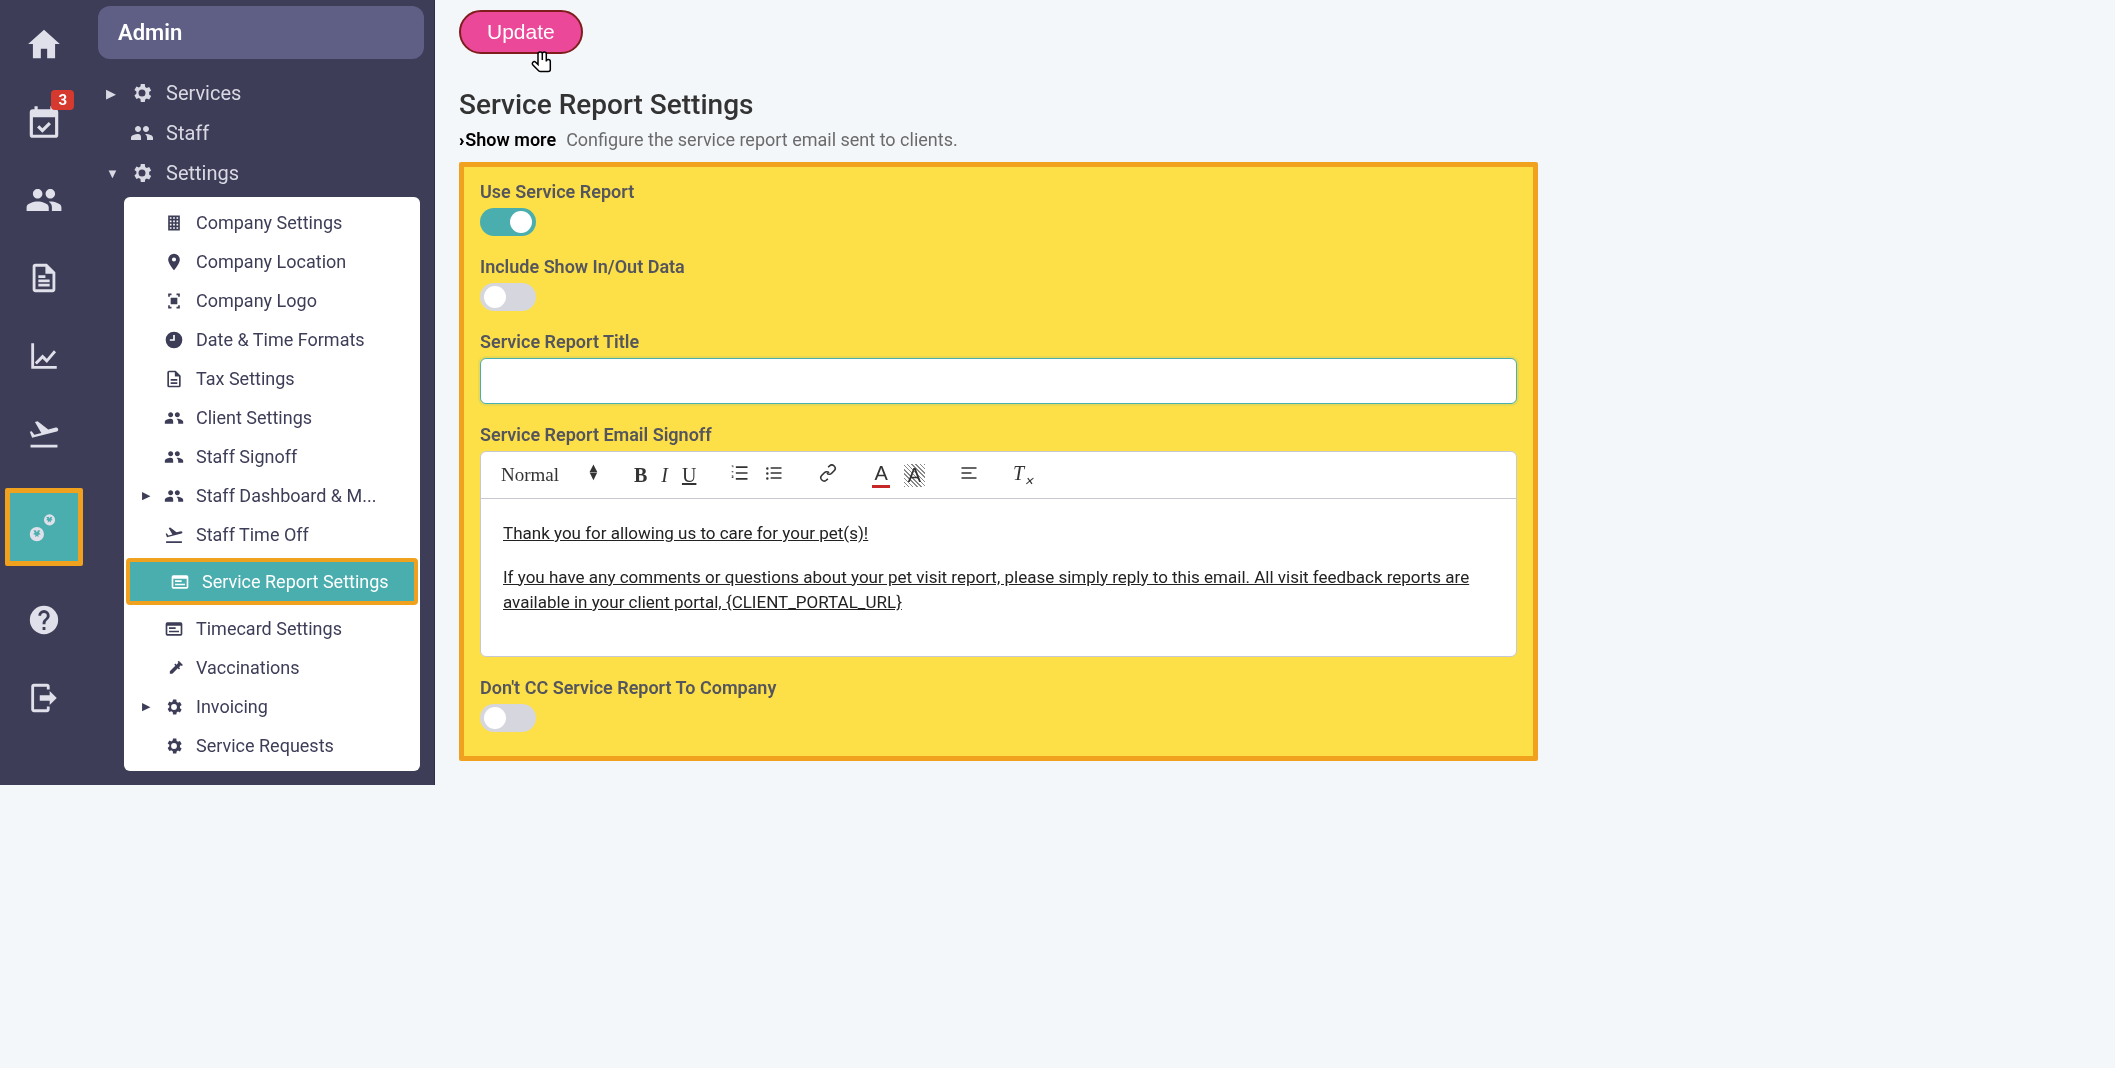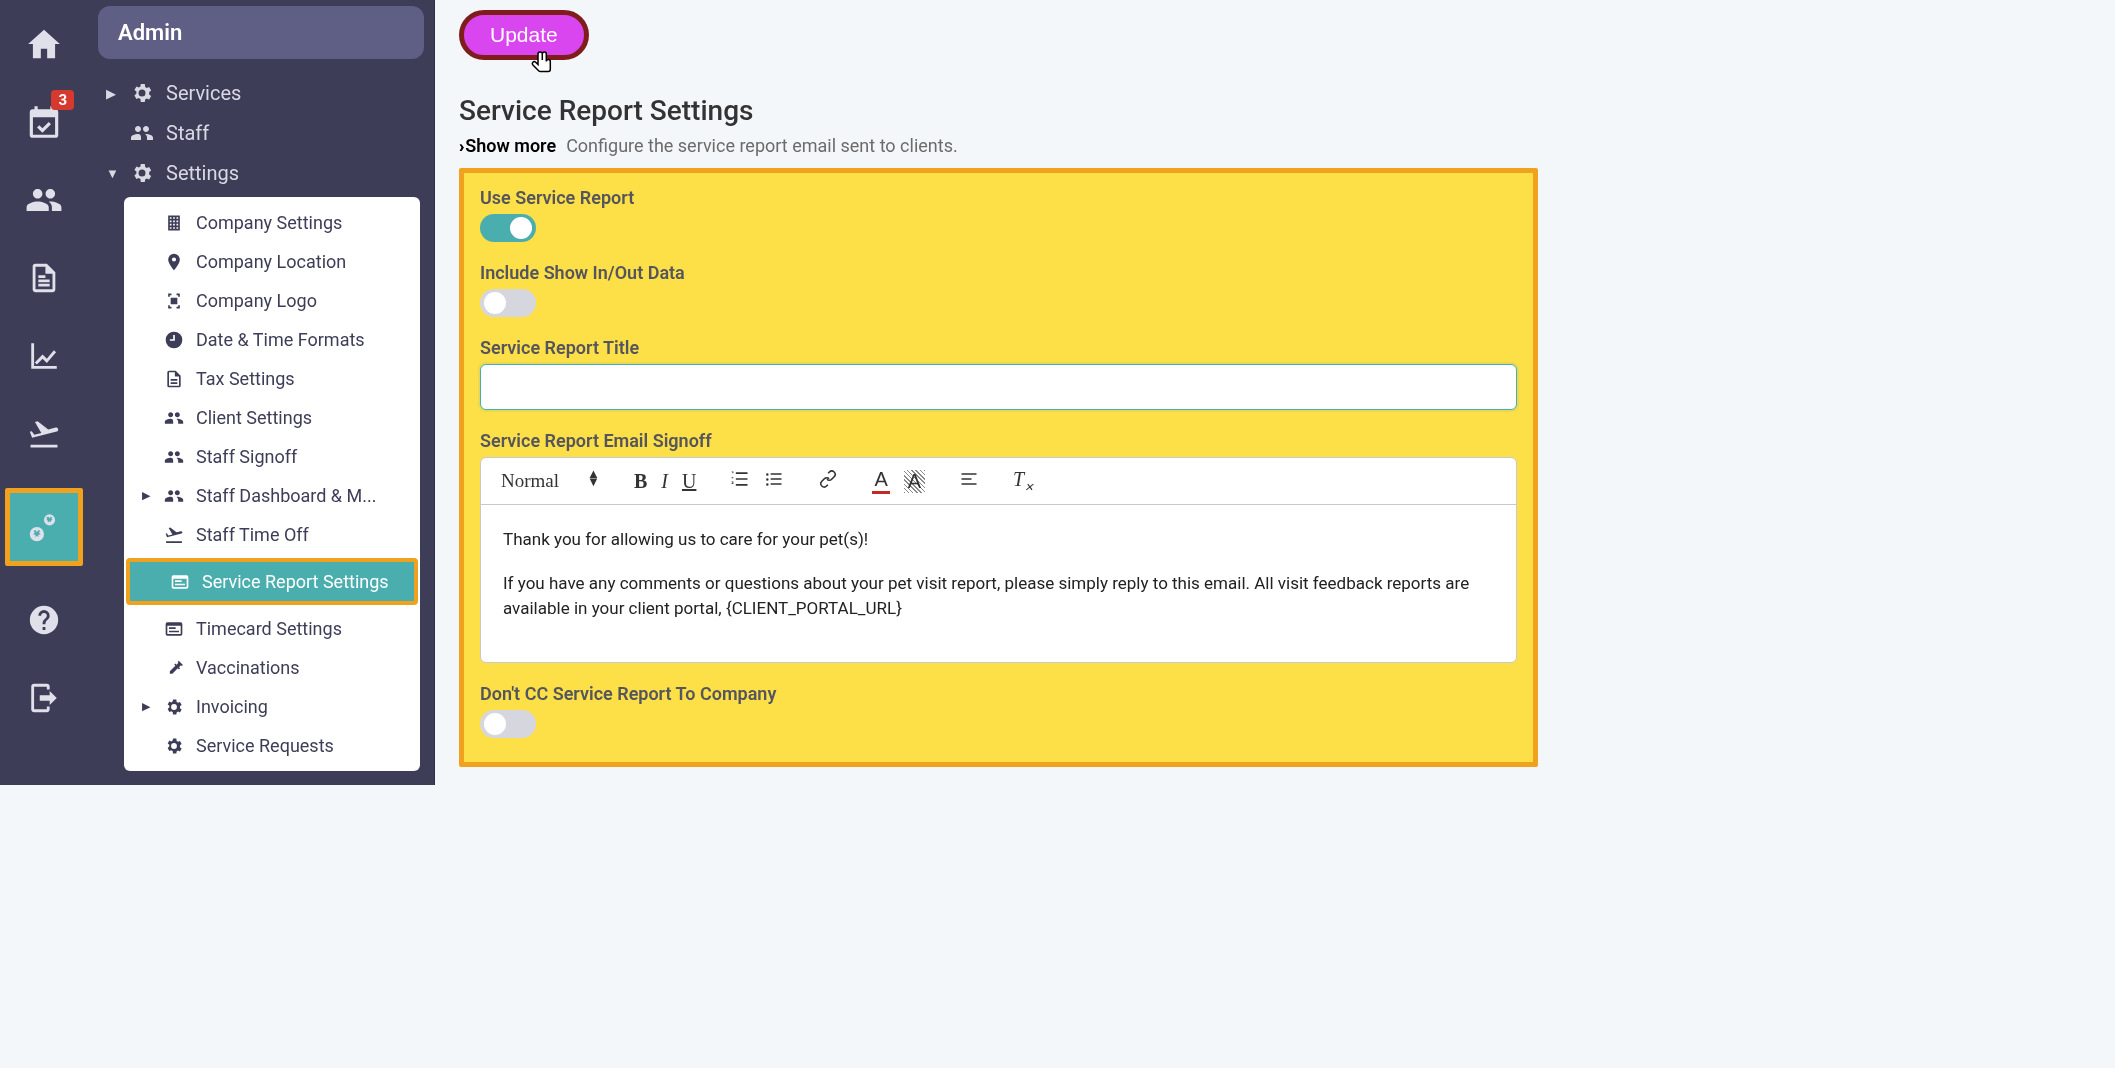--- a/index.html
+++ b/index.html
@@ -109,22 +109,22 @@
       margin: 4px 2px;
     }
     
     .main {
       flex: 1;
       padding: 10px 18px 16px 24px;
       overflow: auto;
       background: #f4f7fa;
     }
     .update-btn {
-      background: #d946ef;
-      border: 5px solid #7f1d1d;
+      background: #ec4899;
+      border: 2px solid #7f1d1d;
       color: #fff;
       font-size: 21px;
       font-weight: 500;
       padding: 8px 26px;
       border-radius: 26px;
       cursor: pointer;
       position: relative;
     }
     .cursor-hand {
       position: absolute;
@@ -215,21 +215,21 @@
     .tb-btn { cursor: pointer; font-size: 20px; font-family: "Times New Roman", serif; }
     .tb-btn.icon svg { width: 20px; height: 20px; fill: #333; }
     .format-select { display:flex; align-items:flex-start; gap:28px; font-size: 19px; cursor: pointer;}
     .editor-body {
       padding: 22px 22px;
       font-size: 17px;
       line-height: 1.5;
       color: #222;
       min-height: 130px;
     }
-    .editor-body p { margin-bottom: 18px; }
+    .editor-body p { margin-bottom: 18px; text-decoration: underline; }
   </style>
 </head>
 <body>
 
 <div class="icon-rail">
   <div class="rail-item">
     <svg viewBox="0 0 24 24">
         <path d="M12 3l10 9h-3v9h-5v-6H10v6H5v-9H2z"></path>
       </svg>
   </div>

